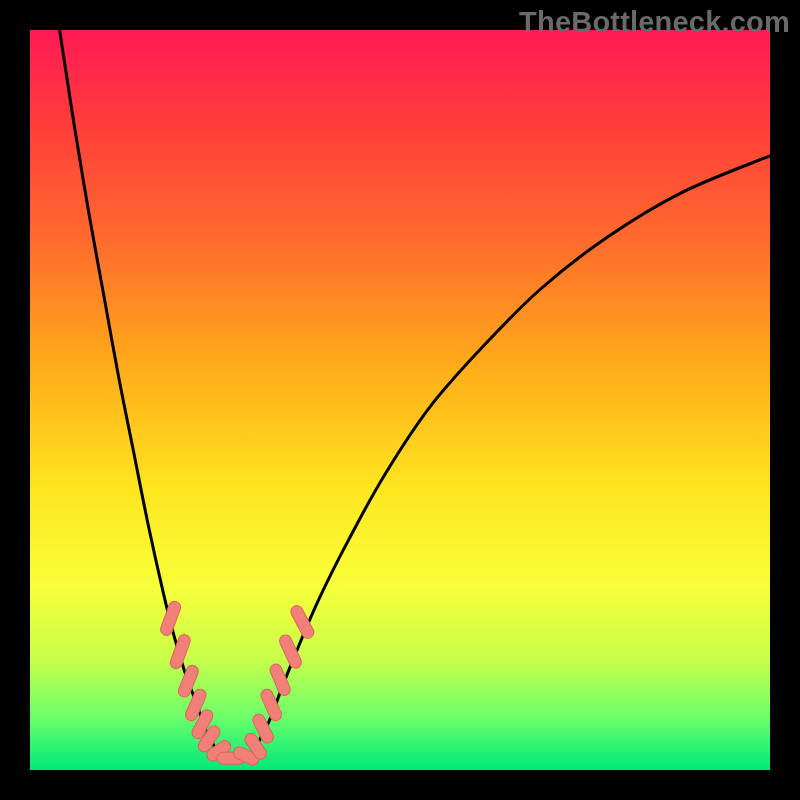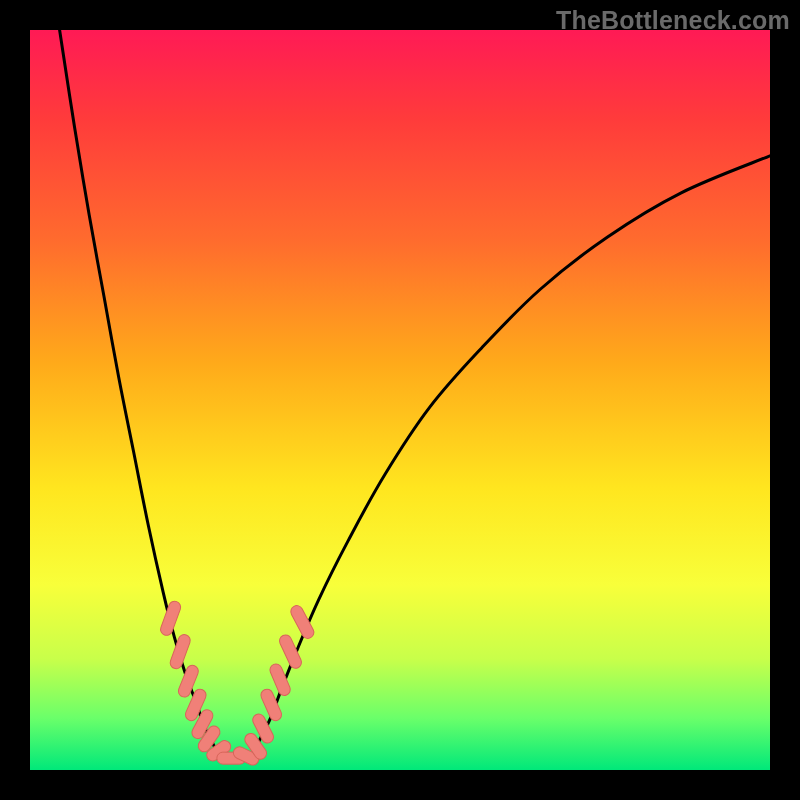--- a/index.html
+++ b/index.html
@@ -33,21 +33,21 @@
       #f8ff3a 75%,
       #c8ff4a 85%,
       #6aff6a 93%,
       #00e87a 100%
     );
   }
   .watermark {
     position: absolute;
     top: 6px;
     right: 10px;
-    font-size: 25px;
+    font-size: 29px;
     font-weight: 600;
     color: #6a6a6a;
     letter-spacing: 0.2px;
     user-select: none;
   }
   svg.curve {
     position: absolute;
     left: 0;
     top: 0;
     width: 740px;

